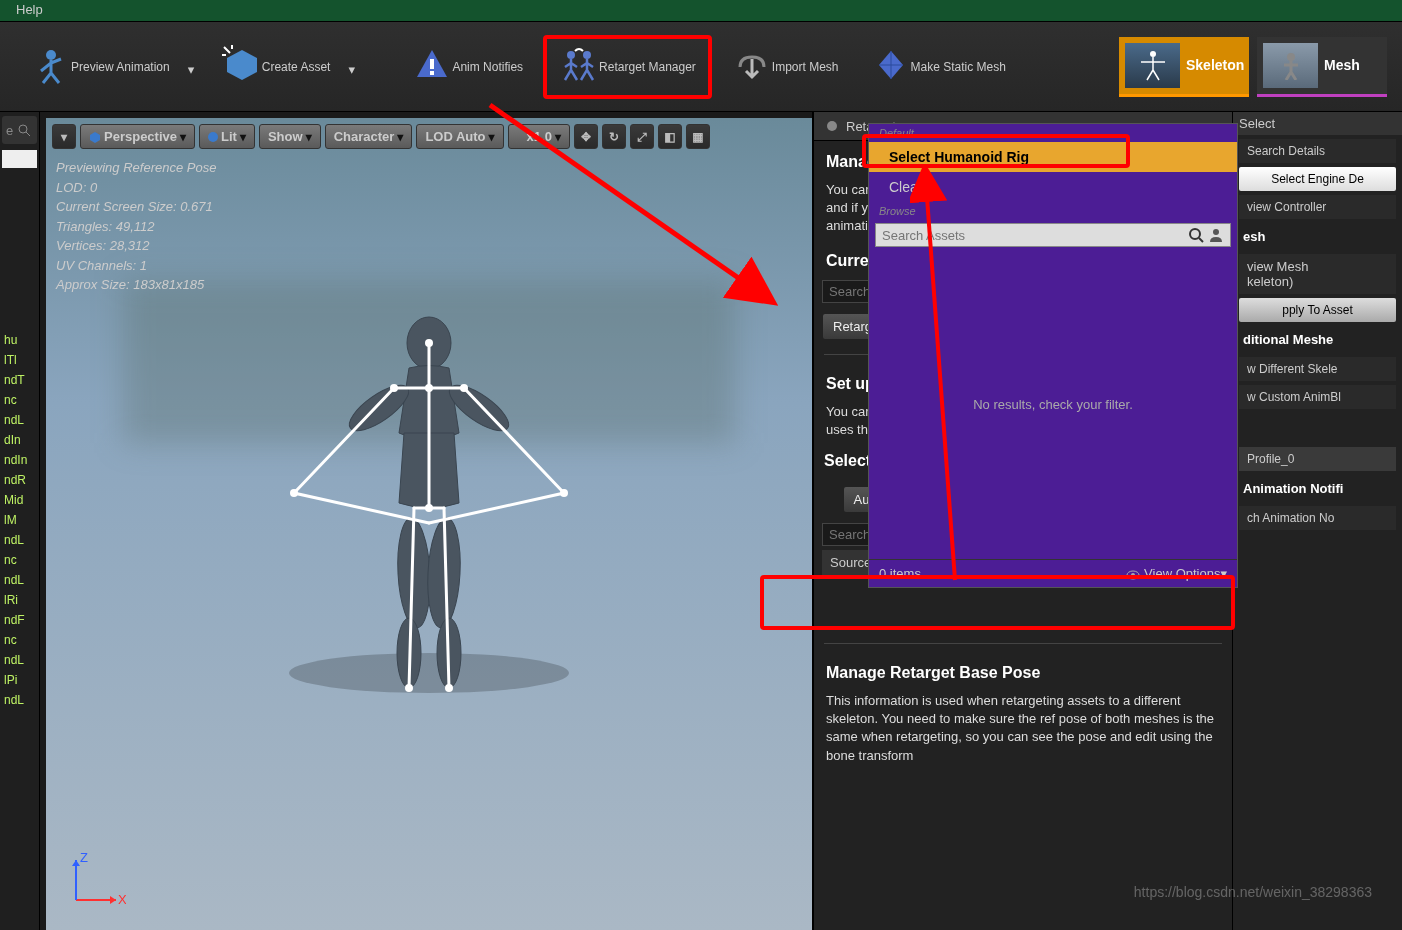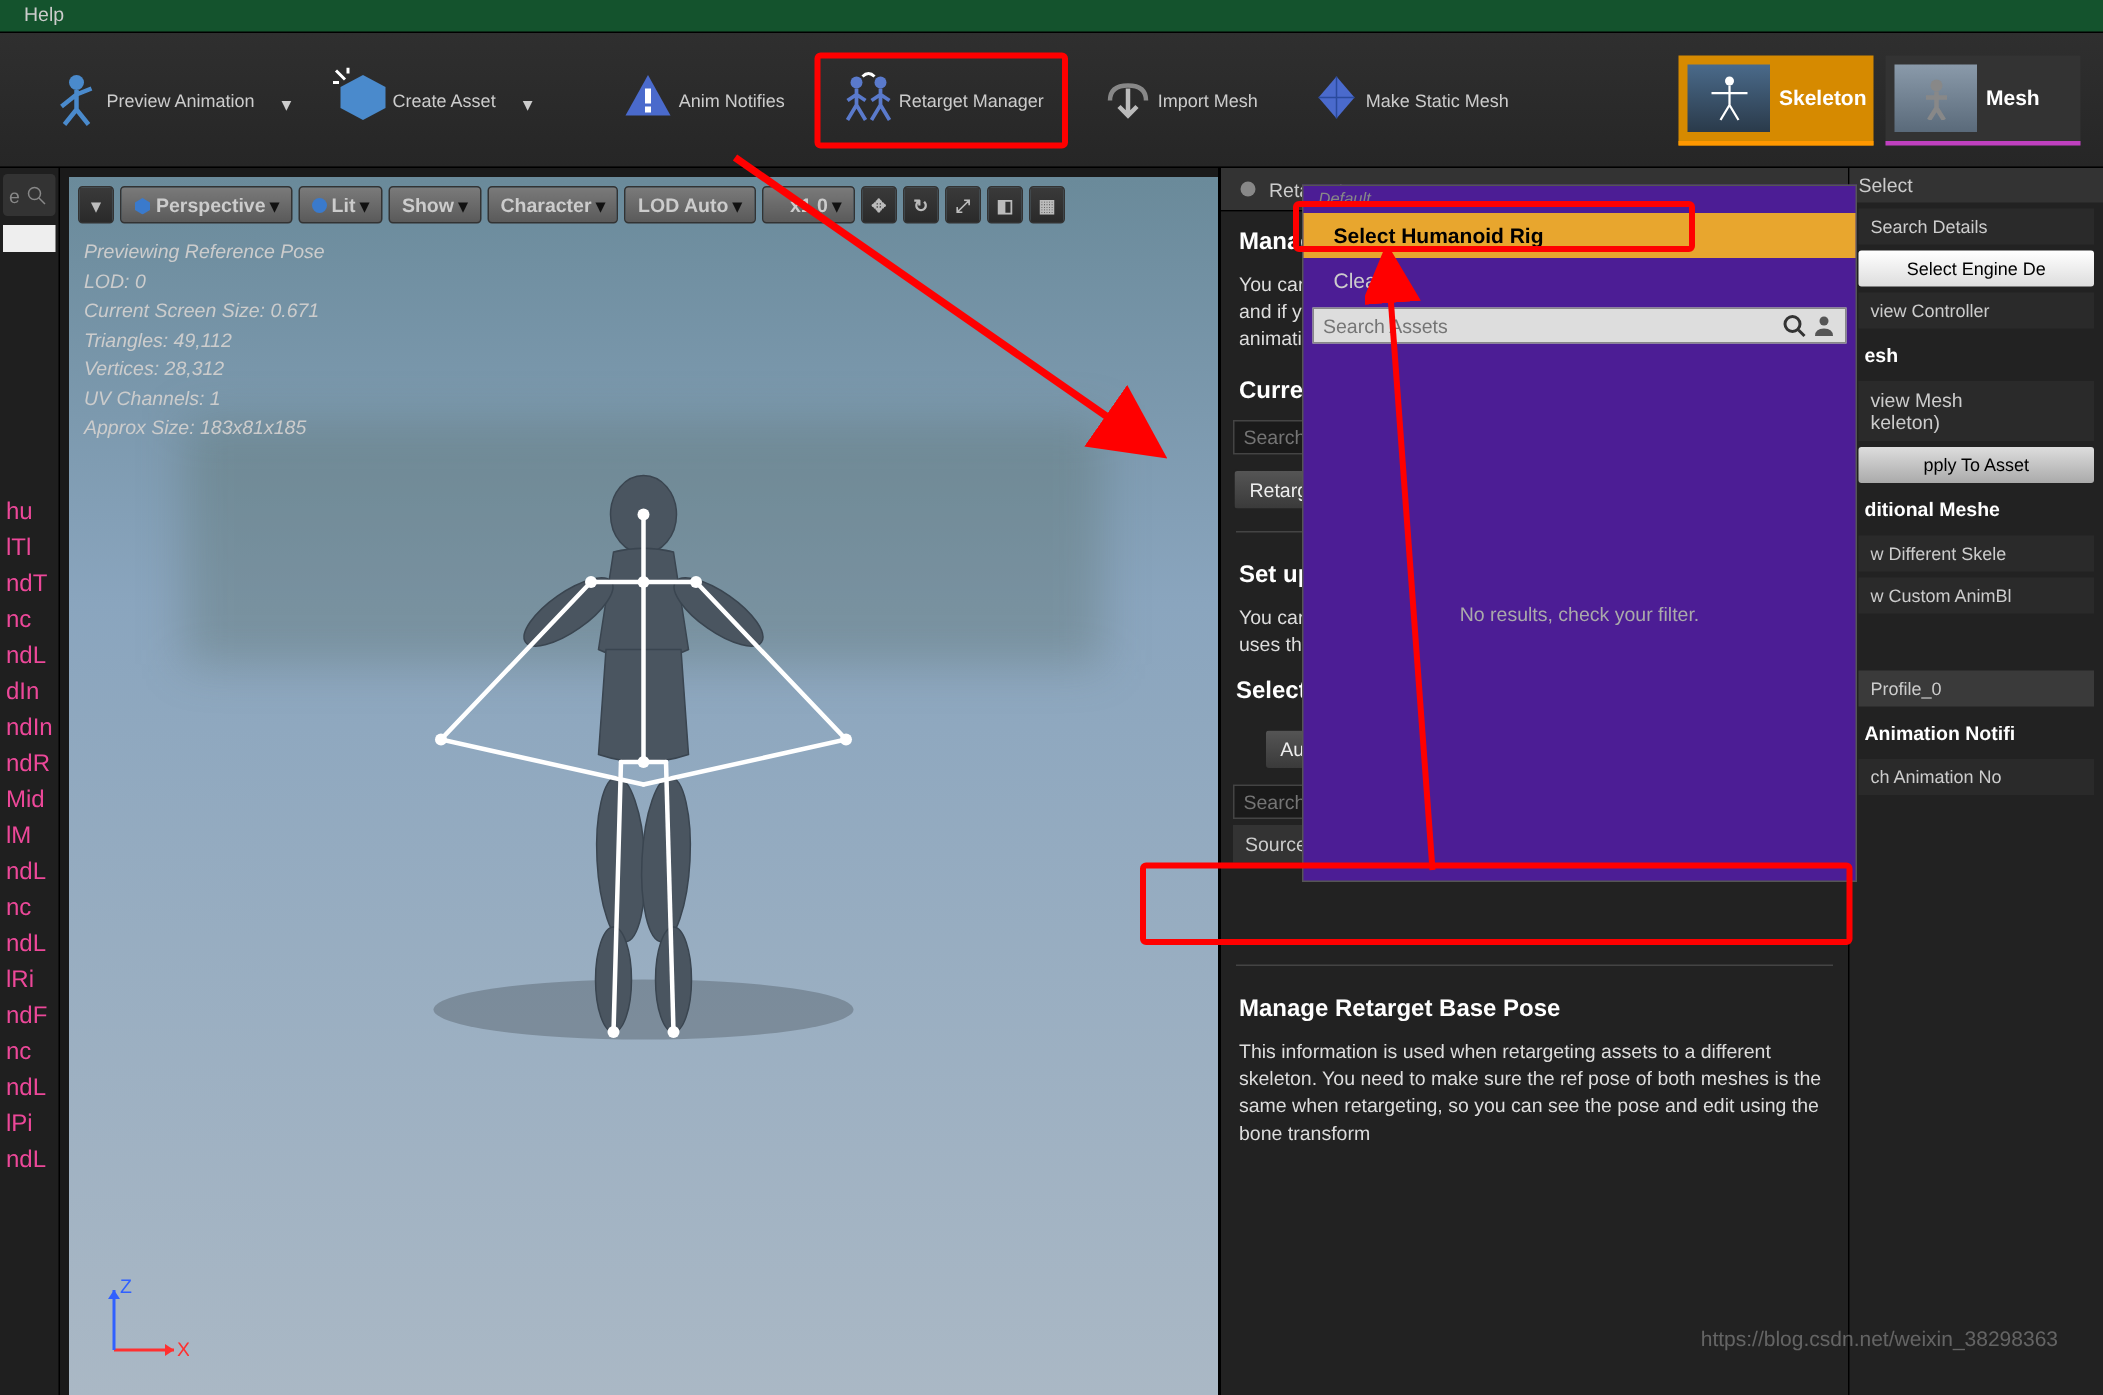--- a/index.html
+++ b/index.html
@@ -14,21 +14,21 @@
 .drop-arrow{width:10px;height:10px;align-self:center;margin-left:2px;margin-right:8px}
 .mode-tabs{margin-left:auto;display:flex;gap:8px}
 .mode-tab{width:130px;height:60px;background:#333;display:flex;align-items:center;cursor:pointer;border-bottom:3px solid #666}
 .mode-tab.active{background:#d68a00;border-bottom:3px solid #ff9800}
 .mode-tab .thumb{width:55px;height:45px;background:linear-gradient(#4a6a8a,#2a3a4a);margin:0 6px;display:flex;align-items:center;justify-content:center}
 .mode-tab span{font-weight:bold;color:#fff;font-size:14px}
 .main{display:flex;height:calc(100% - 112px)}
 .left-strip{width:40px;background:#1f1f1f;border-right:1px solid #000;display:flex;flex-direction:column}
 .search-pill{height:28px;margin:4px 2px;background:#333;border-radius:3px;display:flex;align-items:center}
 .tree-items{flex:1;overflow:hidden;padding-top:160px}
-.tree-items div{font-size:16px;color:#ec4899;padding:3px 4px;white-space:nowrap}
+.tree-items div{font-size:12px;color:#bef264;padding:3px 4px;white-space:nowrap}
 .viewport{flex:1;position:relative;background:#8aa5be;margin:6px 0 0 6px}
 .vp-toolbar{position:absolute;top:6px;left:6px;display:flex;gap:4px;z-index:2}
 .vp-btn{background:linear-gradient(#7a7a7a,#5a5a5a);border:1px solid #333;border-radius:3px;padding:4px 8px;color:#111;font-weight:bold;font-size:12px;cursor:pointer;display:flex;align-items:center;gap:3px}
 .vp-btn.dark{background:linear-gradient(#3a3a3a,#2a2a2a);color:#bbb}
 .vp-small{width:24px;padding:4px;justify-content:center}
 .overlay-stats{position:absolute;top:40px;left:10px;color:#7fd67f;font-size:13px;line-height:1.5;font-style:italic;z-index:2}
 .axis-gizmo{position:absolute;bottom:20px;left:20px;width:60px;height:60px}
 .mannequin{position:absolute;top:50%;left:50%;transform:translate(-50%,-55%)}
 .right-panel{width:420px;background:#222;border-left:2px solid #000;overflow-y:auto;padding-bottom:20px}
 .panel-tab{background:#333;padding:6px 10px;display:flex;align-items:center;gap:6px;border-bottom:1px solid #000}
@@ -318,32 +318,40 @@
     <div class="details-item" style="background:#3a3a3a">Profile_0</div>
     <div style="font-weight:bold;padding:6px 4px;color:#fff">Animation Notifi</div>
     <div class="details-item">ch Animation No</div>
   </div>
 </div>
 
 <div class="popup">
   <div class="popup-section-label">Default</div>
   <div class="popup-item sel">Select Humanoid Rig</div>
   <div class="popup-item">Clear</div>
+  <div class="popup-section-label">Browse</div>
   <div class="popup-search">
     <input placeholder="Search Assets" style="">
     <svg width="16" height="16" viewBox="0 0 16 16">
         <circle cx="7" cy="7" r="5" stroke="#333" fill="none" stroke-width="2"></circle>
         <path d="M11 11 L15 15" stroke="#333" stroke-width="2"></path>
       </svg>
     <svg width="16" height="16" viewBox="0 0 16 16" style="margin-left:4px">
         <circle cx="8" cy="5" r="3" fill="#555"></circle>
         <path d="M2 15 Q2 10 8 10 Q14 10 14 15" fill="#555"></path>
       </svg>
   </div>
   <div class="popup-empty">No results, check your filter.</div>
+  <div class="popup-footer">
+    <span>0 items</span>
+    <span><svg width="14" height="10" viewBox="0 0 14 10" style="vertical-align:middle">
+          <ellipse cx="7" cy="5" rx="6" ry="4" fill="none" stroke="#aaa"></ellipse>
+          <circle cx="7" cy="5" r="2" fill="#aaa"></circle>
+        </svg> <span>View Options</span>▾</span>
+  </div>
 </div>
 
 <div class="red-box-humanoid"></div>
 <div class="red-box-rig"></div>
 <svg class="red-arrow1" style="top:100px;left:480px" width="320" height="220">
     <defs>
       <marker id="ah1" markerWidth="10" markerHeight="10" refX="8" refY="5" orient="auto">
         <path d="M0 0 L10 5 L0 10 Z" fill="red"></path>
       </marker>
     </defs>

